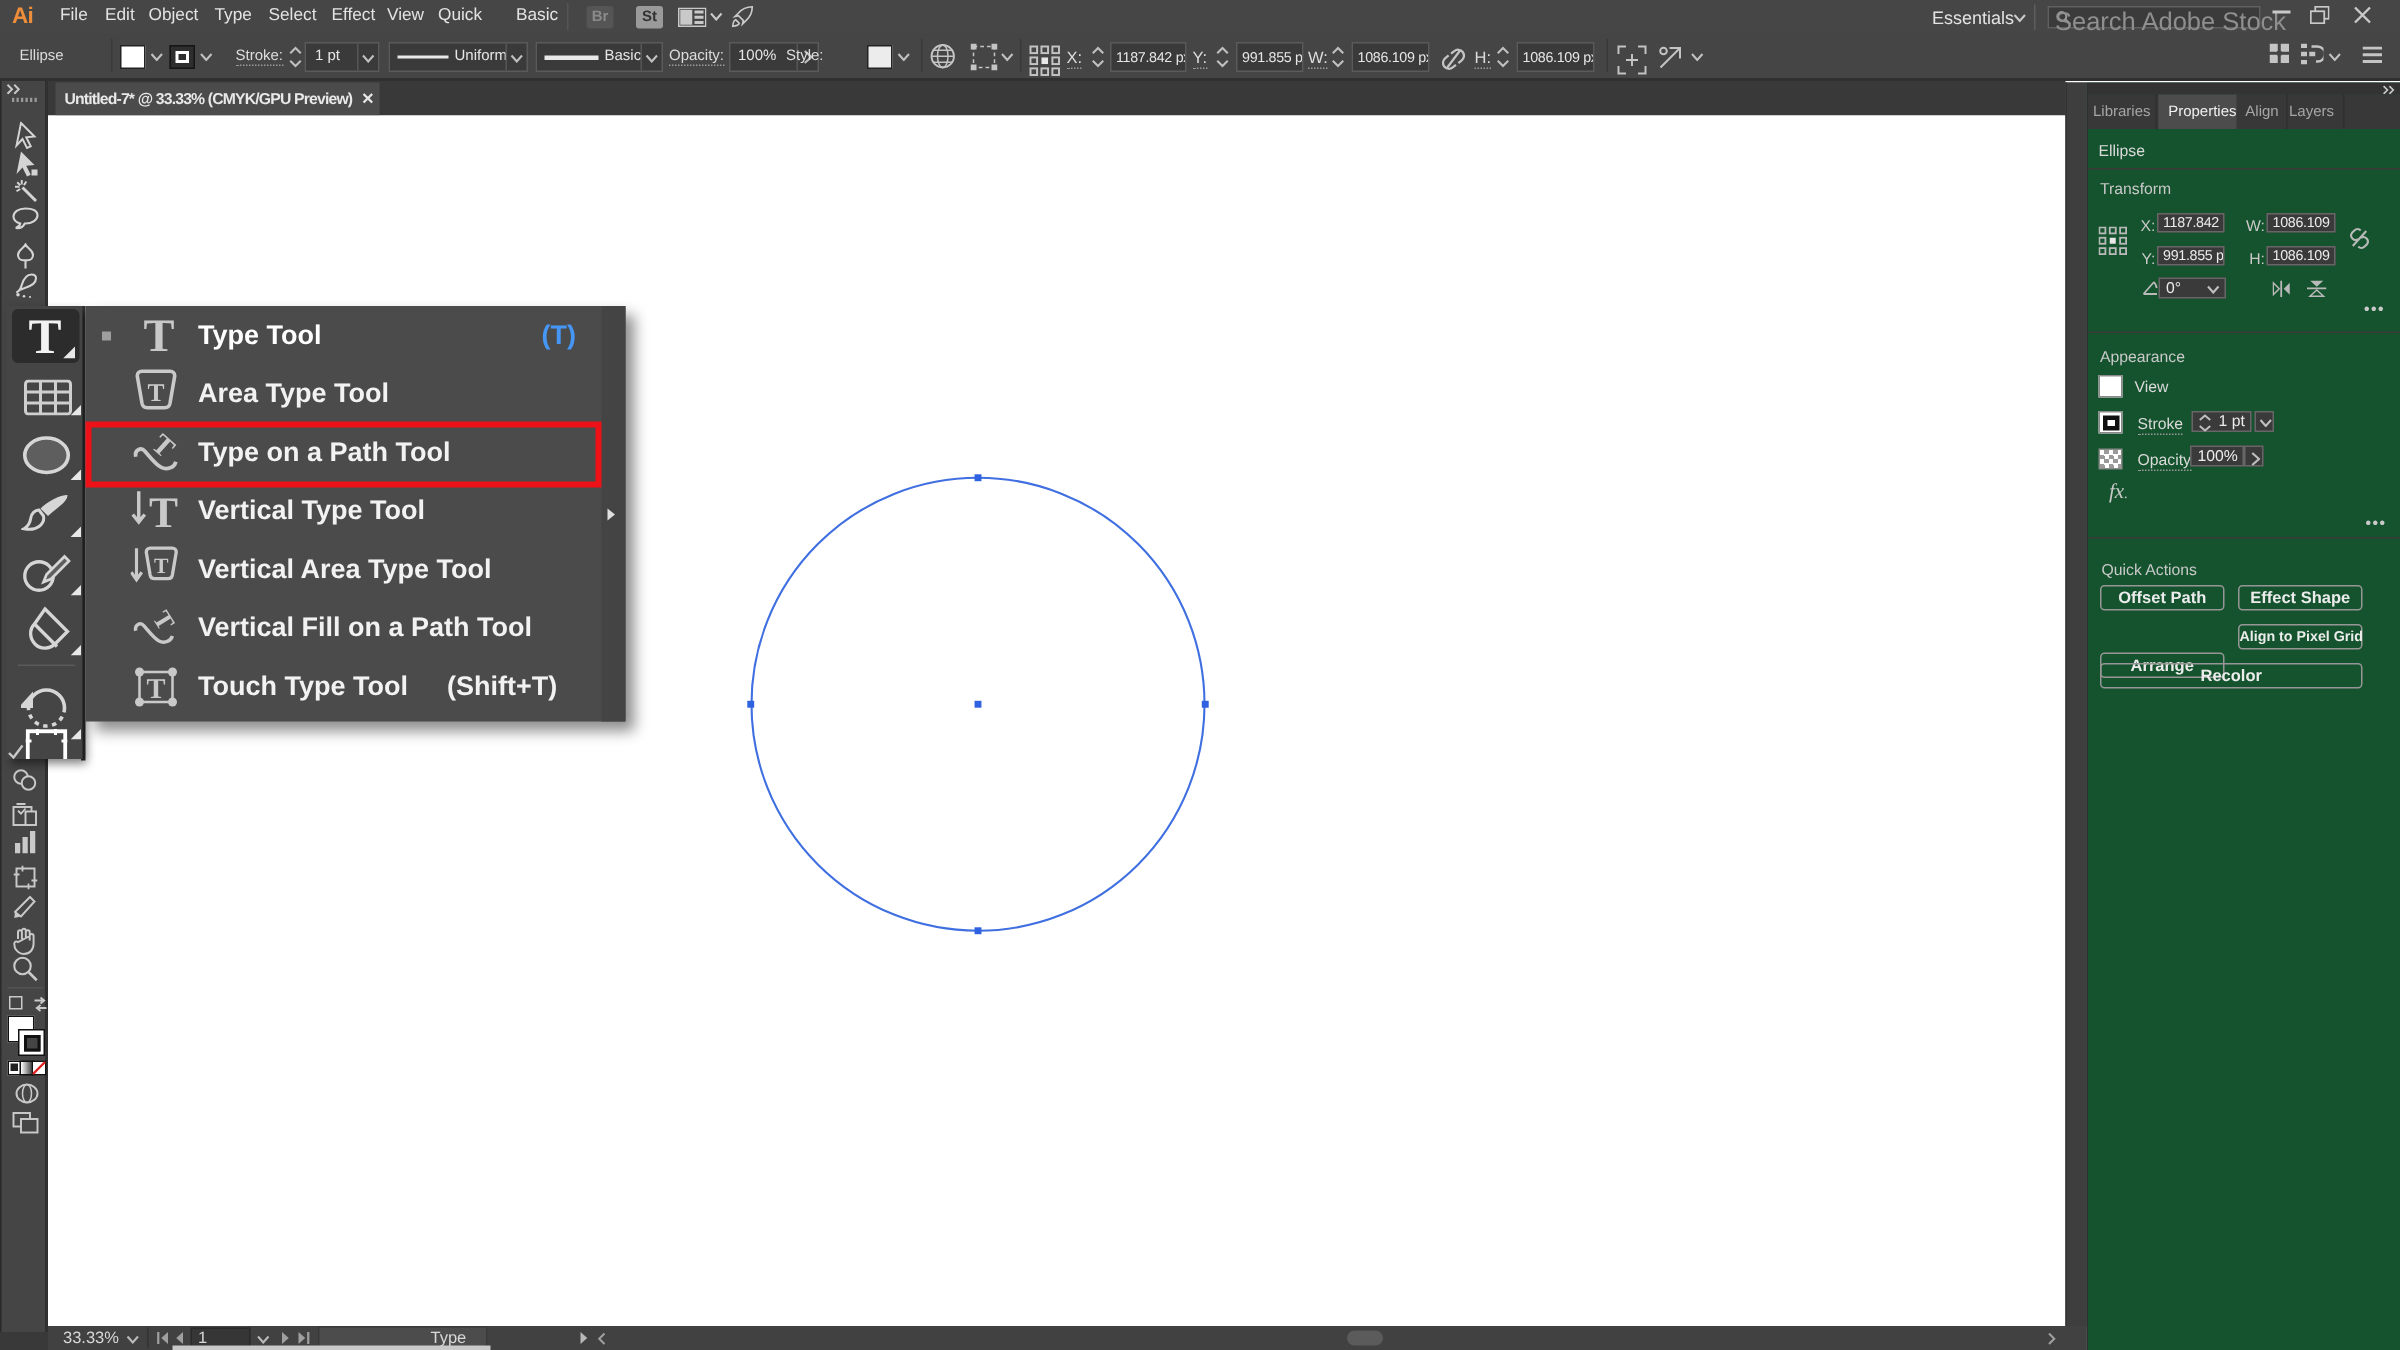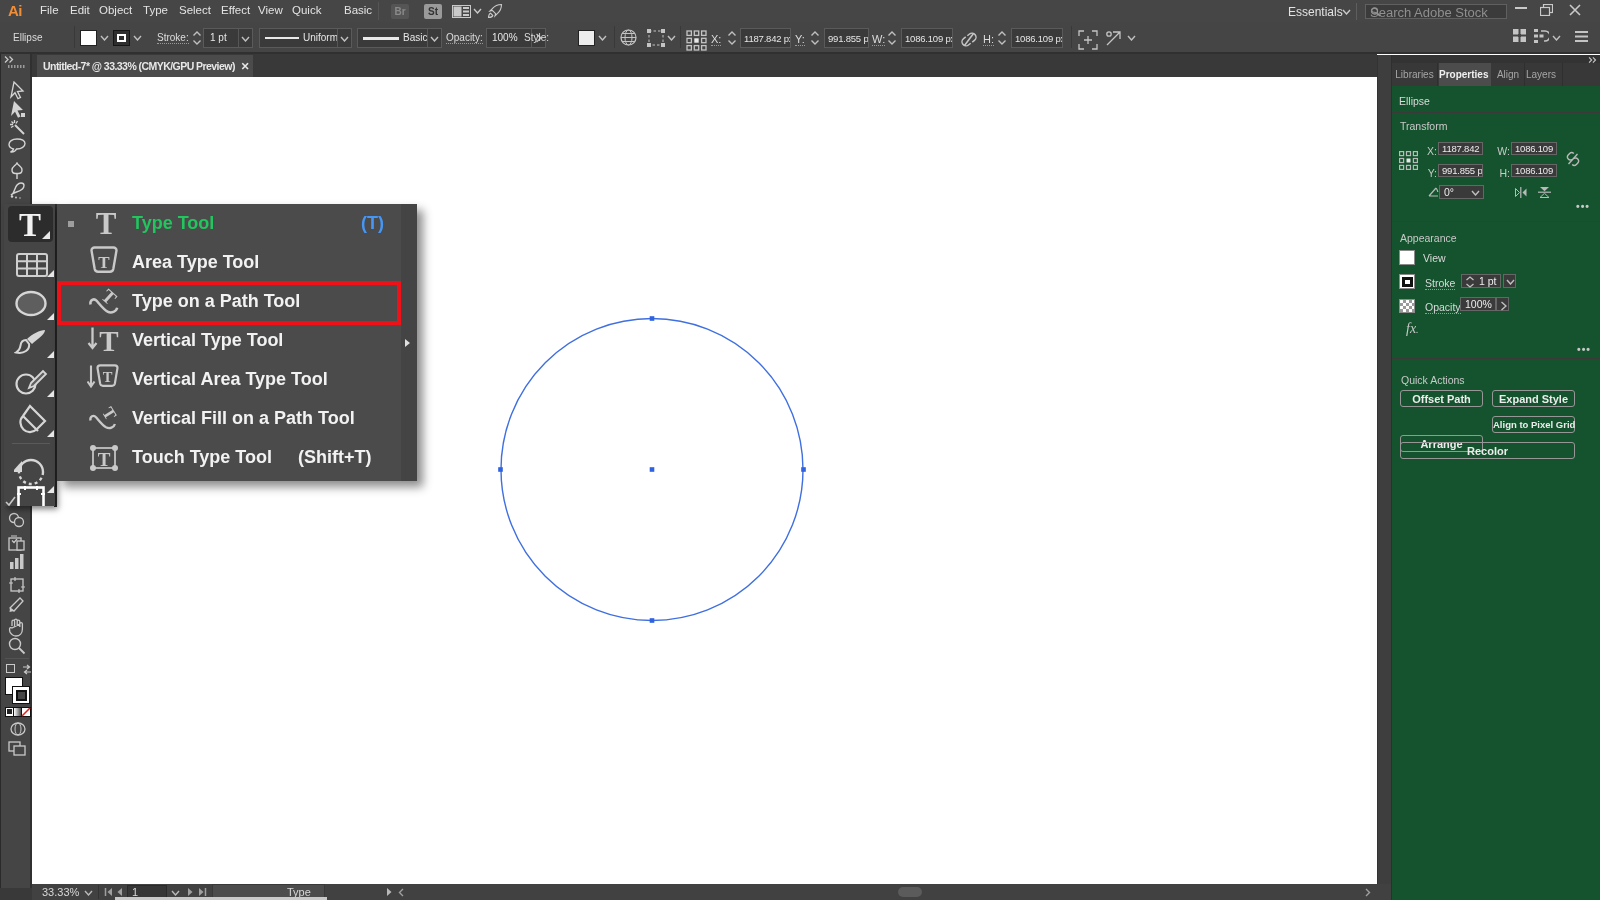--- a/index.html
+++ b/index.html
@@ -68,21 +68,21 @@
   <span class="mi" style="left:1288px;top:5px;font-size:12px">Essentials</span>
   <svg class="mi" style="left:1342px;top:9px" width="9" height="6" viewBox="0 0 9 6">
       <path d="M1 1l3.5 4L8 1" fill="none" stroke="#c9c9c9" stroke-width="1.4"></path>
     </svg>
   <span class="mi" style="left:1356px;top:3px;width:1px;height:17px;background:#5e5e5e"></span>
   <span class="mi" style="left:1365px;top:4px;width:142px;height:15px;background:#3b3b3b;border:1px solid #606060"></span>
   <svg class="mi" style="left:1370px;top:7px" width="11" height="10" viewBox="0 0 11 10">
       <circle cx="4.5" cy="4" r="3" fill="none" stroke="#9a9a9a" stroke-width="1.3"></circle>
       <path d="M7 6l3 3" stroke="#9a9a9a" stroke-width="1.6"></path>
     </svg>
-  <span class="mi" style="left:1370px;top:5px;color:#8f8f8f;font-size:13px">Search Adobe Stock</span>
+  <span class="mi" style="left:1370px;top:5px;color:#8f8f8f;font-size:17px">Search Adobe Stock</span>
   <span class="mi" style="left:1515px;top:7px;width:12px;height:2px;background:#c9c9c9"></span>
   <svg class="mi" style="left:1540px;top:4px" width="13" height="12" viewBox="0 0 13 12">
       <rect x="3.5" y="0.5" width="9" height="8" fill="none" stroke="#c9c9c9" stroke-width="1.2"></rect>
       <rect x="0.5" y="3.5" width="9" height="8" fill="#464646" stroke="#c9c9c9" stroke-width="1.2"></rect>
     </svg>
   <svg class="mi" style="left:1569px;top:4px" width="12" height="12" viewBox="0 0 12 12">
       <path d="M1 1l10 10M11 1L1 11" stroke="#c9c9c9" stroke-width="1.6"></path>
     </svg>
 </div>
 <div id="optbar" class="abs">
@@ -415,21 +415,21 @@
   <span class="abs" style="left:83px;top:13px;width:212px;height:3px;background:#c9c9c9"></span>
 </div>
 <div class="abs" style="left:0;top:888px;width:32px;height:12px;background:#393939"></div>
 <div id="panel" class="abs" style="font-size:10.5px">
   <div class="abs" style="left:0;top:0;width:209px;height:8px;background:#333"></div>
   <svg class="abs" style="left:196px;top:2px" width="9" height="6" viewBox="0 0 10 7">
       <path d="M1 0.5l3 3-3 3M5.5 0.5l3 3-3 3" fill="none" stroke="#c9c9c9" stroke-width="1.3"></path>
     </svg>
   <div class="abs" style="left:0;top:8px;width:209px;height:23px;background:#383838;color:#a6a6a6;font-size:10px">
     <span class="abs" style="left:0;top:0;width:46px;height:23px;border-right:1px solid #2f2f2f;text-align:center;line-height:23px">Libraries</span>
-    <span class="abs" style="left:47px;top:0;width:52px;height:23px;background:#4c4c4c;color:#f0f0f0;font-weight:bold;text-align:left;line-height:23px">Properties</span>
+    <span class="abs" style="left:47px;top:0;width:52px;height:23px;background:#4c4c4c;color:#f0f0f0;font-weight:normal;text-align:right;line-height:23px">Properties</span>
     <span class="abs" style="left:100px;top:0;width:33px;height:23px;border-right:1px solid #2f2f2f;text-align:center;line-height:23px">Align</span>
     <span class="abs" style="left:134px;top:0;width:37px;height:23px;border-right:1px solid #2f2f2f;text-align:left;line-height:23px">Layers</span>
   </div>
   <span class="abs" style="left:7px;top:40px;color:#dadada">Ellipse</span>
   <span class="abs" style="left:0;top:57px;width:209px;height:1px;background:#3a3a3a"></span>
   <span class="abs" style="left:8px;top:65px;color:#c9c9c9">Transform</span>
   <svg class="abs" style="left:7px;top:96px" width="19" height="19" viewBox="0 0 19 19">
       <g fill="none" stroke="#b9b9b9" stroke-width="1.2">
         <rect x="0.6" y="0.6" width="4" height="4"></rect>
         <rect x="7.5" y="0.6" width="4" height="4"></rect>
@@ -511,21 +511,21 @@
   <span class="abs" style="left:104px;top:242px;width:13px;height:14px;background:#3a3a3a;border:1px solid #666">
       <svg style="position:absolute;left:3px;top:3px" width="7" height="10" viewBox="0 0 7 10">
         <path d="M1.5 1L6 5l-4.5 4" fill="none" stroke="#c0c0c0" stroke-width="1.4"></path>
       </svg>
     </span>
   <span class="abs" style="left:14px;top:266px;color:#c9c9c9;font-style:italic;font-family:'Liberation Serif',serif;font-size:14px">fx<span style="font-size:10px">.</span></span>
   <span class="abs" style="left:185px;top:288px;color:#c9c9c9;font-weight:bold;letter-spacing:1px">•••</span>
   <span class="abs" style="left:0;top:303px;width:209px;height:1px;background:#3a3a3a"></span>
   <span class="abs" style="left:9px;top:319px;color:#c9c9c9">Quick Actions</span>
   <span class="abs btn" style="left:8px;top:335px;width:83px">Offset Path</span>
-  <span class="abs btn" style="left:100px;top:335px;width:83px">Expand Style</span>
+  <span class="abs btn" style="left:100px;top:335px;width:83px">Effect Shape</span>
   <span class="abs btn" style="left:8px;top:380px;width:83px">Arrange</span>
   <span class="abs btn" style="left:100px;top:361px;width:83px;font-size:9.5px">Align to Pixel Grid</span>
   <span class="abs btn" style="left:8px;top:387px;width:175px">Recolor</span>
 </div>
 <div class="abs" style="left:54px;top:204px;width:3px;height:303px;background:#323232"></div>
 <div id="bigbar" class="abs">
   <div class="abs" style="left:3.6px;top:1.8px;width:45px;height:36.5px;background:#2c2c2c;border-radius:4px">
     <span style="position:absolute;left:0;top:1px;width:45px;text-align:center;font-family:'Liberation Serif',serif;font-weight:bold;font-size:33px;line-height:36px;color:#f2f2f2">T</span>
     <svg style="position:absolute;right:3px;bottom:3px" width="8" height="8" viewBox="0 0 8 8">
         <path d="M8 0v8H0z" fill="#e8e8e8"></path>
@@ -585,21 +585,21 @@
       <path d="M8 0v4M20 0v4M0 8h4M24 8h4" stroke="#fff" stroke-width="2"></path>
     </svg>
 </div>
 <div id="flymenu" class="abs">
   <div class="abs" style="left:344px;top:0;width:16px;height:277px;background:#444444"></div>
   <div class="row" style="top:0">
     <span style="position:absolute;left:11px;top:17px;width:5.5px;height:5.5px;background:#9e9e9e"></span>
     <svg class="ic" viewBox="0 0 34 33">
         <text x="19" y="27" text-anchor="middle" font-family="Liberation Serif,serif" font-weight="bold" font-size="31" fill="#c9c9c9">T</text>
       </svg>
-    <span class="lbl" style="color:#22c55e">Type Tool</span>
+    <span class="lbl" style="color:#ffffff">Type Tool</span>
       <span style="position:absolute;left:304px;top:9px;color:#4697f5">(T)</span>
   </div>
   <div class="row" style="top:39px">
     <svg class="ic" viewBox="0 0 34 33">
         <path d="M4.5 4.5 a3 3 0 013-3 h19 a3 3 0 013 3 l-3.2 18.5 a3.5 3.5 0 01-3.4 2.8 h-11.8 a3.5 3.5 0 01-3.4-2.8 z" fill="none" stroke="#c9c9c9" stroke-width="2.4"></path>
         <text x="17" y="21.5" text-anchor="middle" font-family="Liberation Serif,serif" font-weight="bold" font-size="17" fill="#c9c9c9">T</text>
       </svg>
     <span class="lbl">Area Type Tool</span>
   </div>
   <div class="row" style="top:78px">

